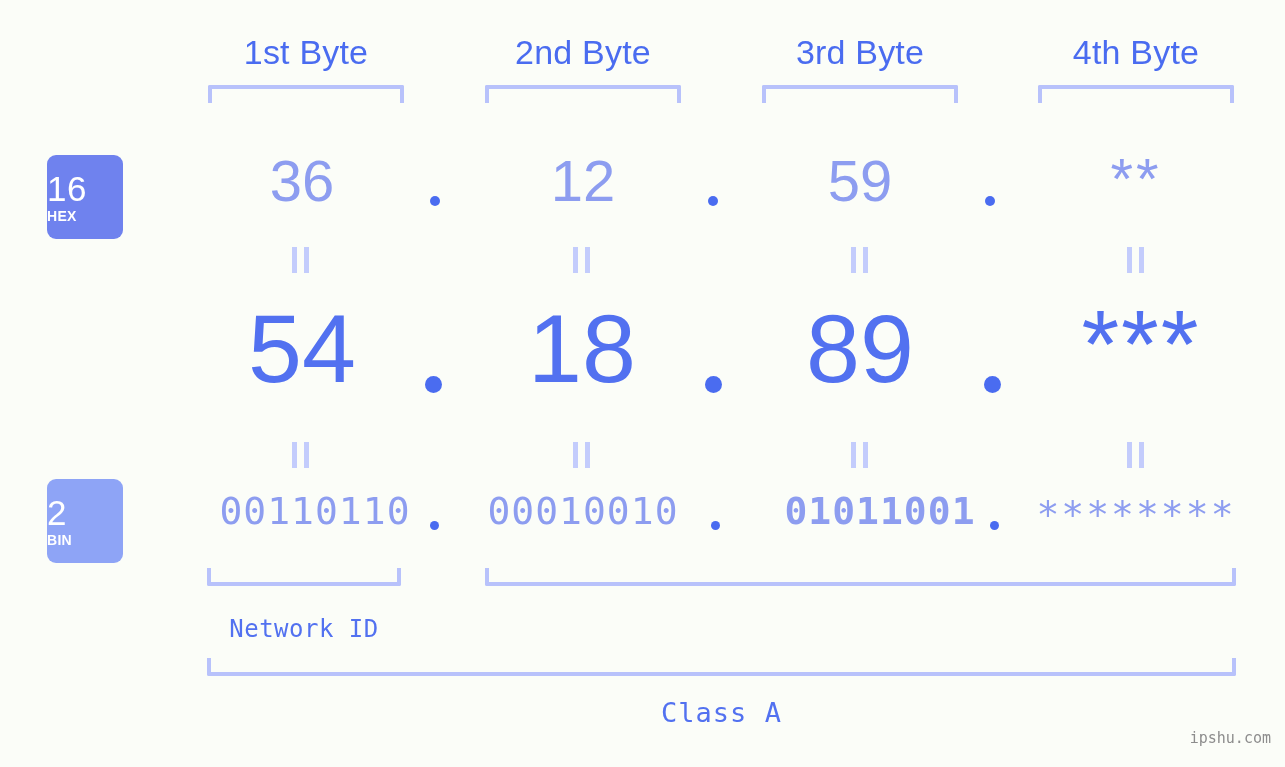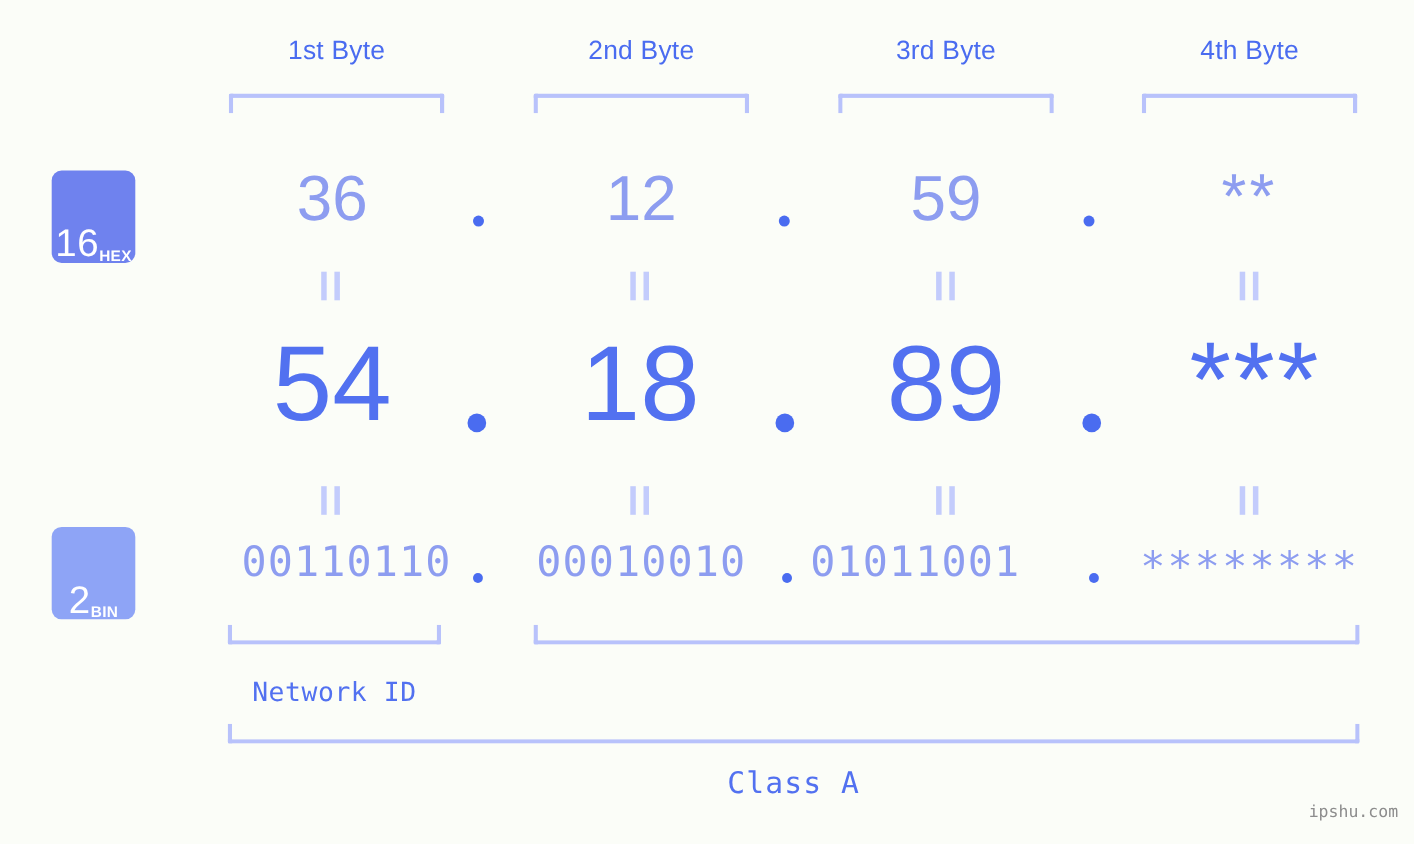--- a/index.html
+++ b/index.html
@@ -17,21 +17,21 @@
     height: 767px;
     background: #fbfdf8;
   }
 
   
   .byte-header {
     position: absolute;
     top: 33px;
     text-align: center;
     font-family: "Liberation Sans", sans-serif;
-    font-size: 24px;
+    font-size: 34px;
     color: #4a6cf0;
     letter-spacing: 0.2px;
     white-space: nowrap;
   }
 
   
   .bracket-down {
     position: absolute;
     border-top: 4px solid #b8c2fb;
     border-left: 4px solid #b8c2fb;
@@ -50,21 +50,22 @@
 
   
   .badge {
     position: absolute;
     left: 47px;
     width: 76px;
     height: 84px;
     border-radius: 9px;
     color: #ffffff;
     display: flex;
-    align-items: flex-end;
+    flex-direction: column;
+    align-items: flex-start;
     justify-content: center;
     line-height: 1;
   }
   .badge .num {
     font-size: 35px;
     font-weight: 400;
     letter-spacing: 0.5px;
   }
   .badge .lbl {
     font-size: 14px;
@@ -235,21 +236,21 @@
     </div>
   <div class="eqbar" style="left:1125px; top:442px;">
       <i></i>
       <i></i>
     </div>
 
   <div class="val bin-val" style="left:212px; width:206px;">00110110</div>
   <div class="dot dot-bin" style="left:430px;"></div>
   <div class="val bin-val" style="left:480px; width:206px;">00010010</div>
   <div class="dot dot-bin" style="left:711px;"></div>
-  <div class="val bin-val" style="left:729px; width:206px;">01011001</div>
+  <div class="val bin-val" style="left:777px; width:206px;font-weight:bold;">01011001</div>
   <div class="dot dot-bin" style="left:990px;"></div>
   <div class="val bin-val star" style="left:1033px; width:206px; top:496px;">********</div>
 
   <div class="bracket-up" style="left:207px; width:194px; top:568px;"></div>
   <div class="bracket-up" style="left:485px; width:751px; top:568px;"></div>
 
   <div class="idlabel" style="left:207px; width:194px; top:615px;">Network ID</div>
 
   <div class="bracket-up" style="left:207px; width:1029px; top:658px;"></div>
   <div class="classlabel" style="left:207px; width:1029px; top:697px;">Class A</div>

